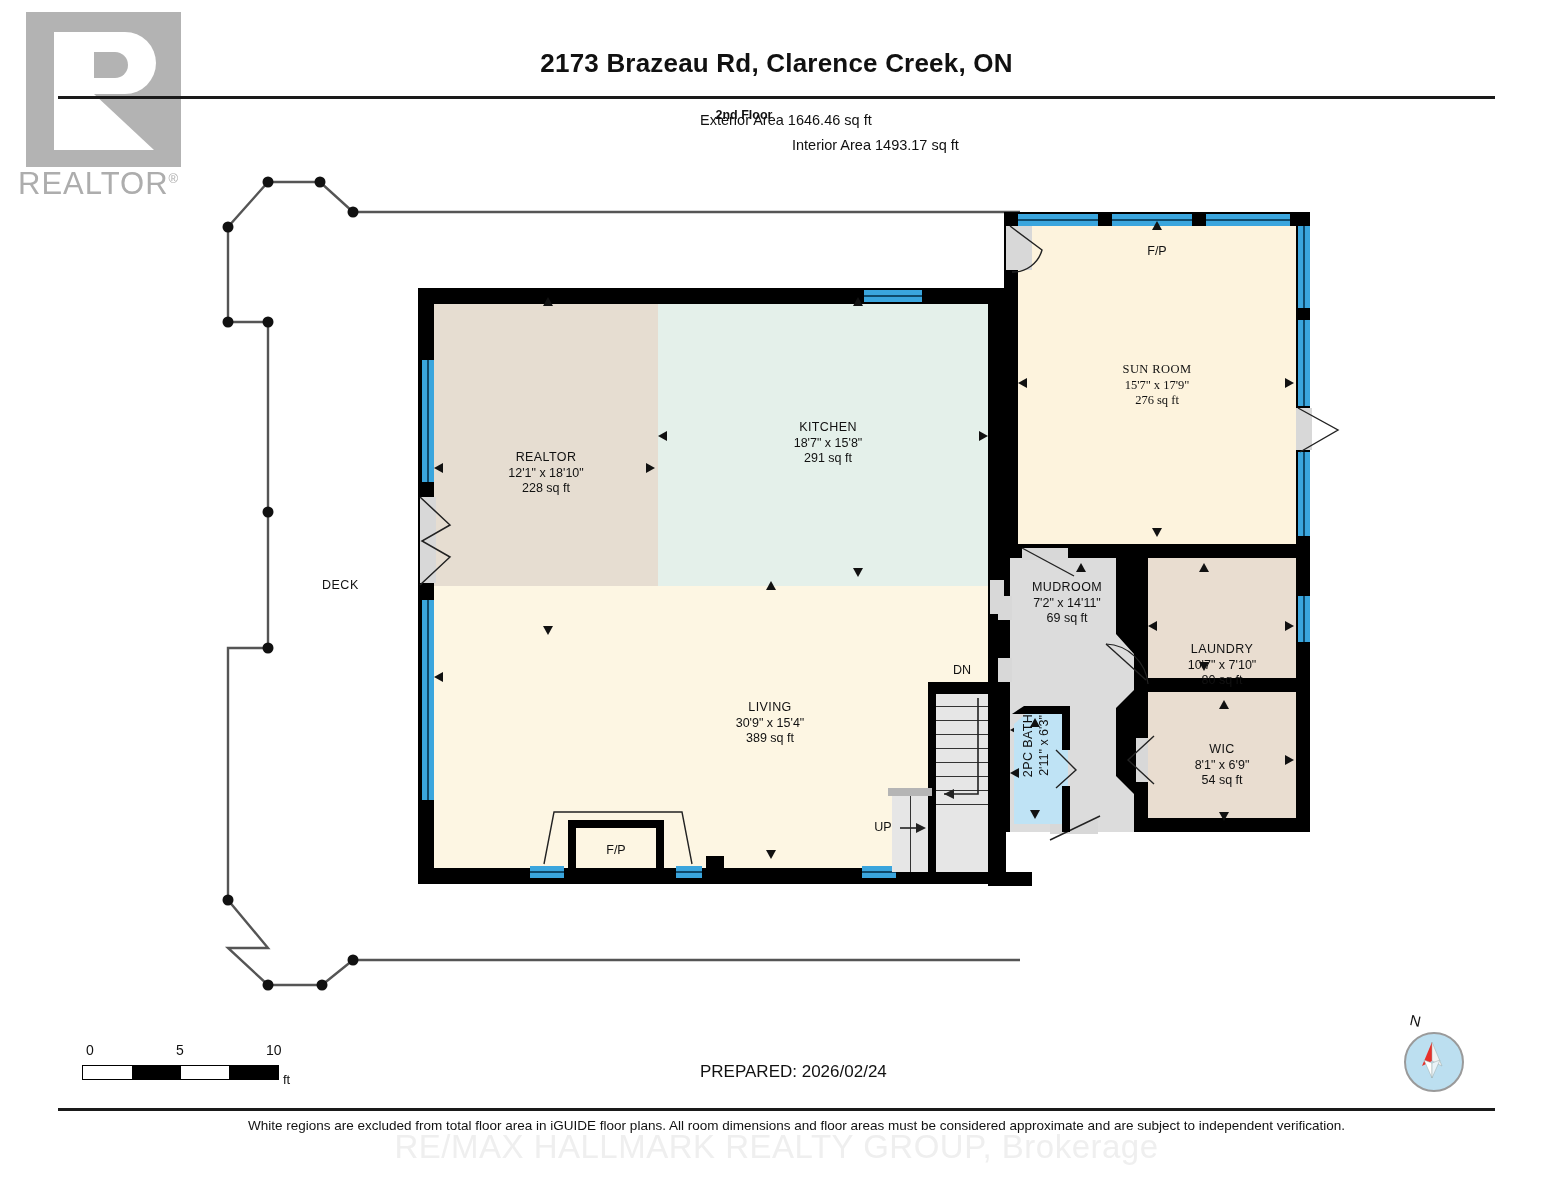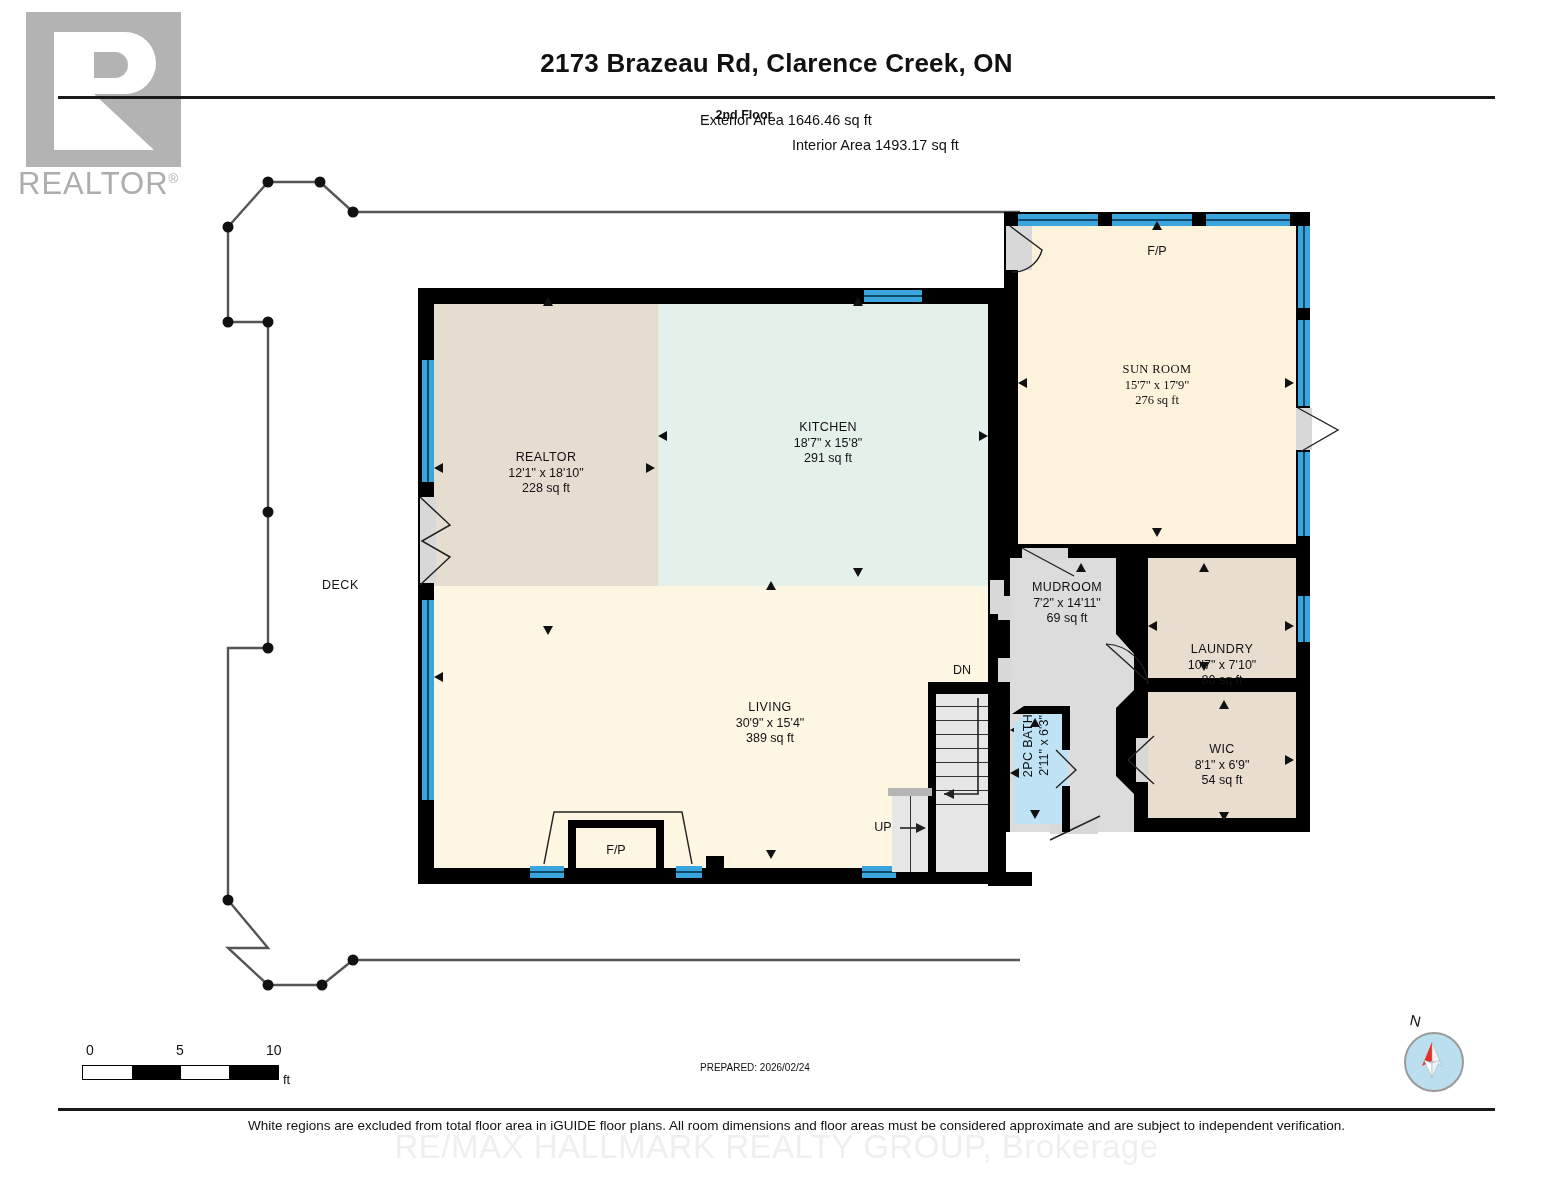--- a/index.html
+++ b/index.html
@@ -57,21 +57,21 @@
   .stair-step{position:absolute;background:#e6e6e6;border-top:1.4px solid #333;}
   .stair-body{position:absolute;background:#e6e6e6;}
 
   
   #scale-bar{position:absolute;left:82px;top:1065px;width:195px;height:13px;
       border:1.5px solid #000;display:flex;}
   #scale-bar div{flex:1;height:100%;}
   #scale-bar div:nth-child(2),#scale-bar div:nth-child(4){background:#000;}
   .scale-num{position:absolute;font-size:14px;}
   #scale-ft{position:absolute;left:283px;top:1072px;font-size:13px;}
-  #prepared{position:absolute;left:700px;top:1062px;font-size:10px;}
+  #prepared{position:absolute;left:700px;top:1062px;font-size:17px;}
   #footer-rule{position:absolute;left:58px;top:1108px;width:1437px;height:3px;background:#1a1a1a;}
   #disclaimer{position:absolute;left:0;top:1118px;width:1553px;text-align:center;font-size:13.5px;margin-left:20px;}
   #watermark{position:absolute;left:0;top:1128px;width:1553px;text-align:center;
       font-size:33px;color:#efefef;letter-spacing:0.5px;}
 
   
   #compass{position:absolute;left:1404px;top:1032px;width:56px;height:56px;border-radius:50%;
       background:#bcdff0;border:2px solid #9a9a9a;}
   #compass-n{position:absolute;left:1410px;top:1012px;font-size:15px;transform:rotate(12deg);}
 </style>

